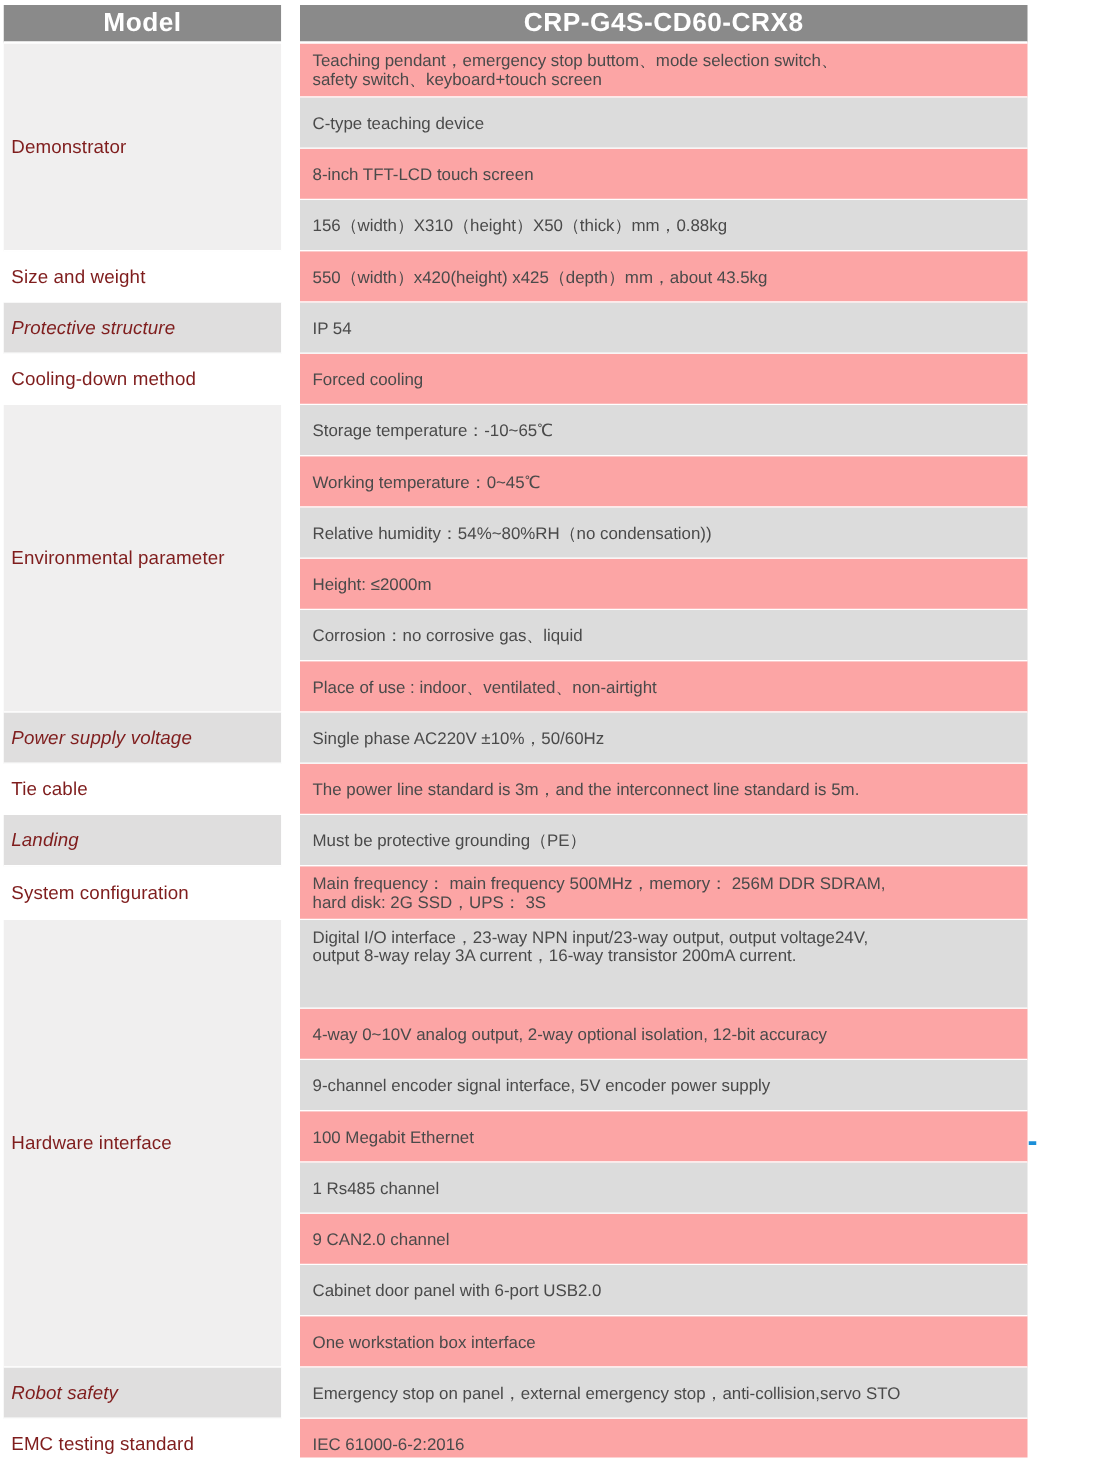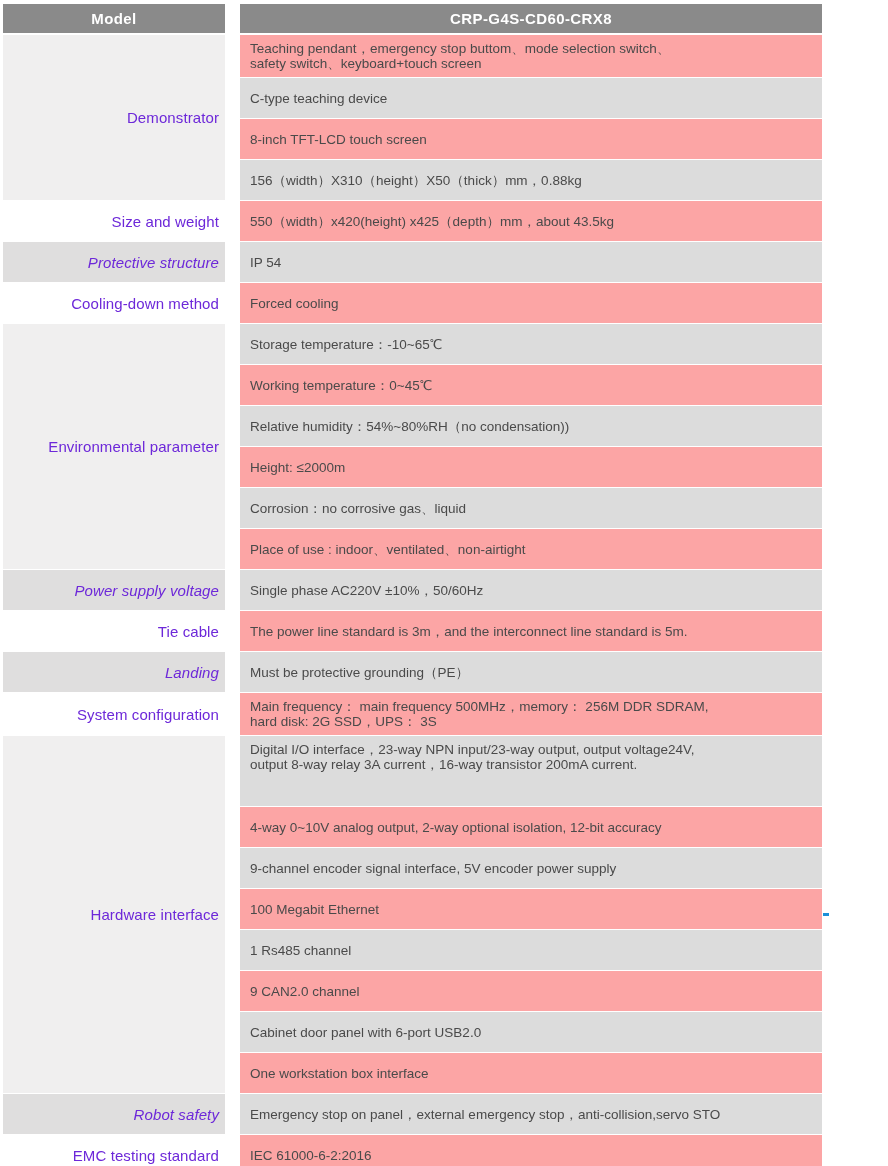--- a/index.html
+++ b/index.html
@@ -17,37 +17,37 @@
     border-collapse:collapse;
     width:819px;
     table-layout:fixed;
   }
   col.c-label{width:222px;}
   col.c-gutter{width:15px;}
   col.c-value{width:582px;}
   th.h{
     background:#8a8a8a;
     color:#ffffff;
-    font-size:15px;
+    font-size:21px;
     font-weight:bold;
     letter-spacing:.4px;
     height:29px;
     padding:0 4px;
     border-bottom:2px solid #ffffff;
   }
   th.gutter-h{
     background:#ffffff;
     border-bottom:2px solid #ffffff;
   }
   td.gutter{background:#ffffff;}
   td.label{
-    text-align:right;
+    text-align:left;
     vertical-align:middle;
     font-size:15px;
-    color:#6d28d9;
+    color:#7f1d1d;
     letter-spacing:.1px;
     padding:4px 6px;
     border-top:1px solid #ffffff;
     height:28px;
   }
   td.label.merged{background:#f0efef;}
   td.label.shade{background:#dfdede;font-style:italic;}
   td.label.plain{background:#ffffff;}
   td.value{
     vertical-align:middle;

